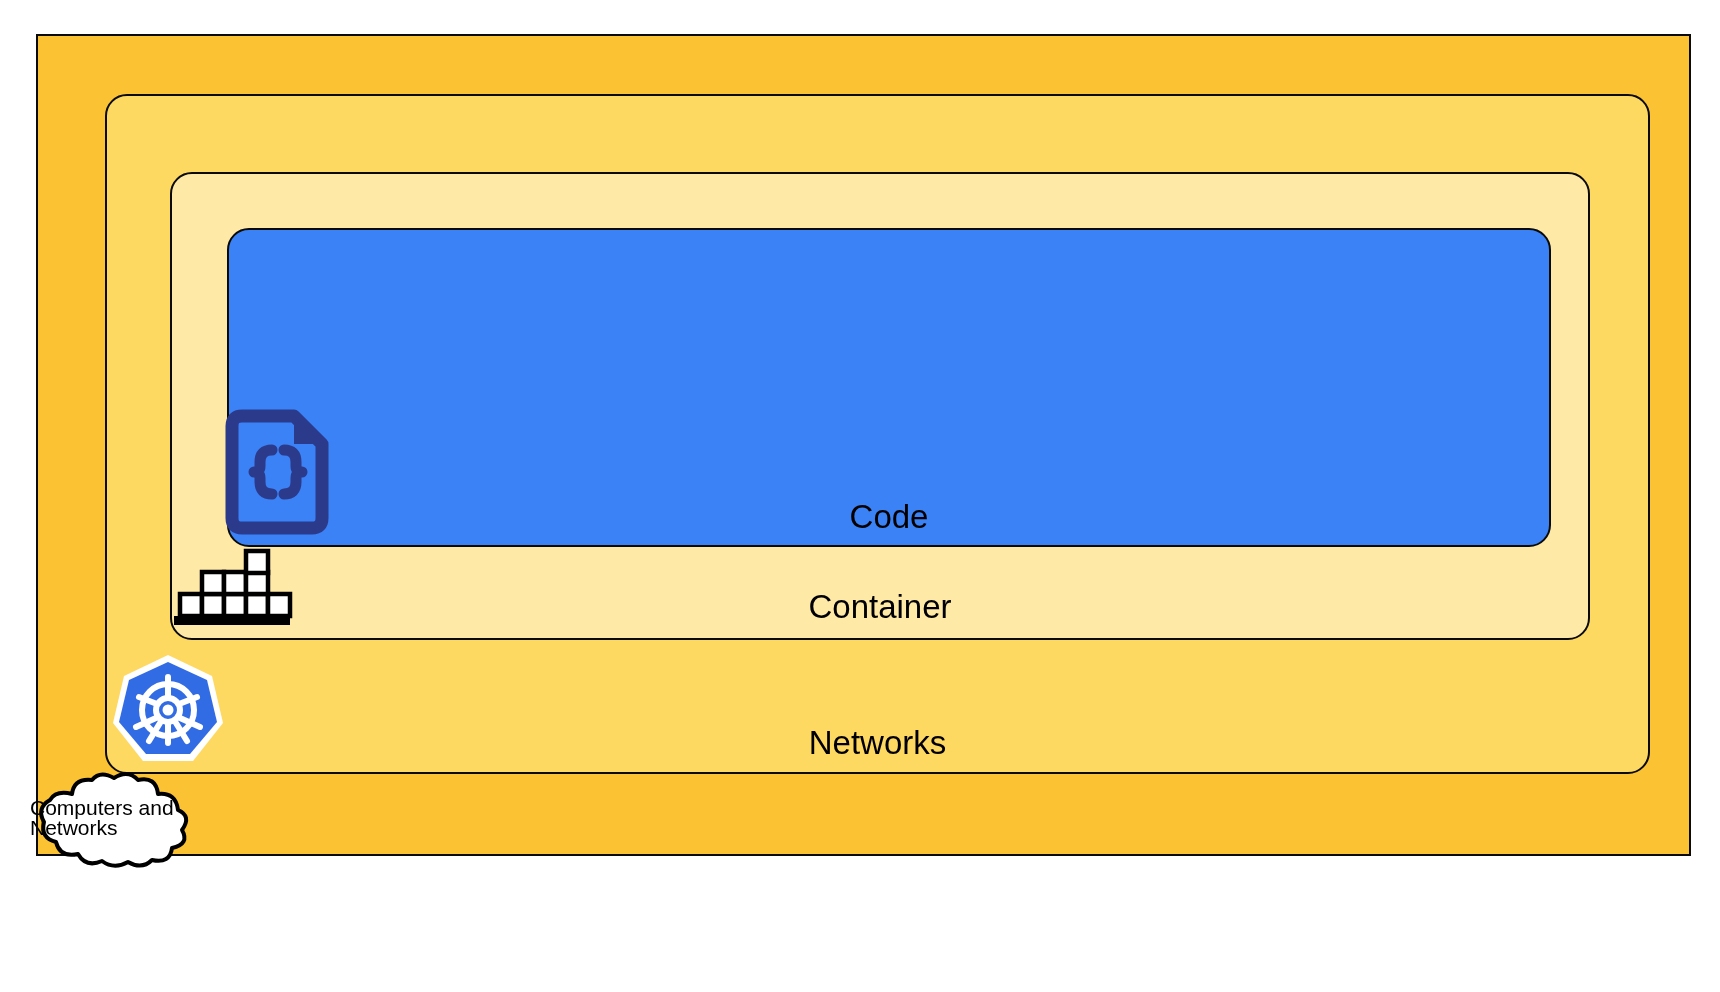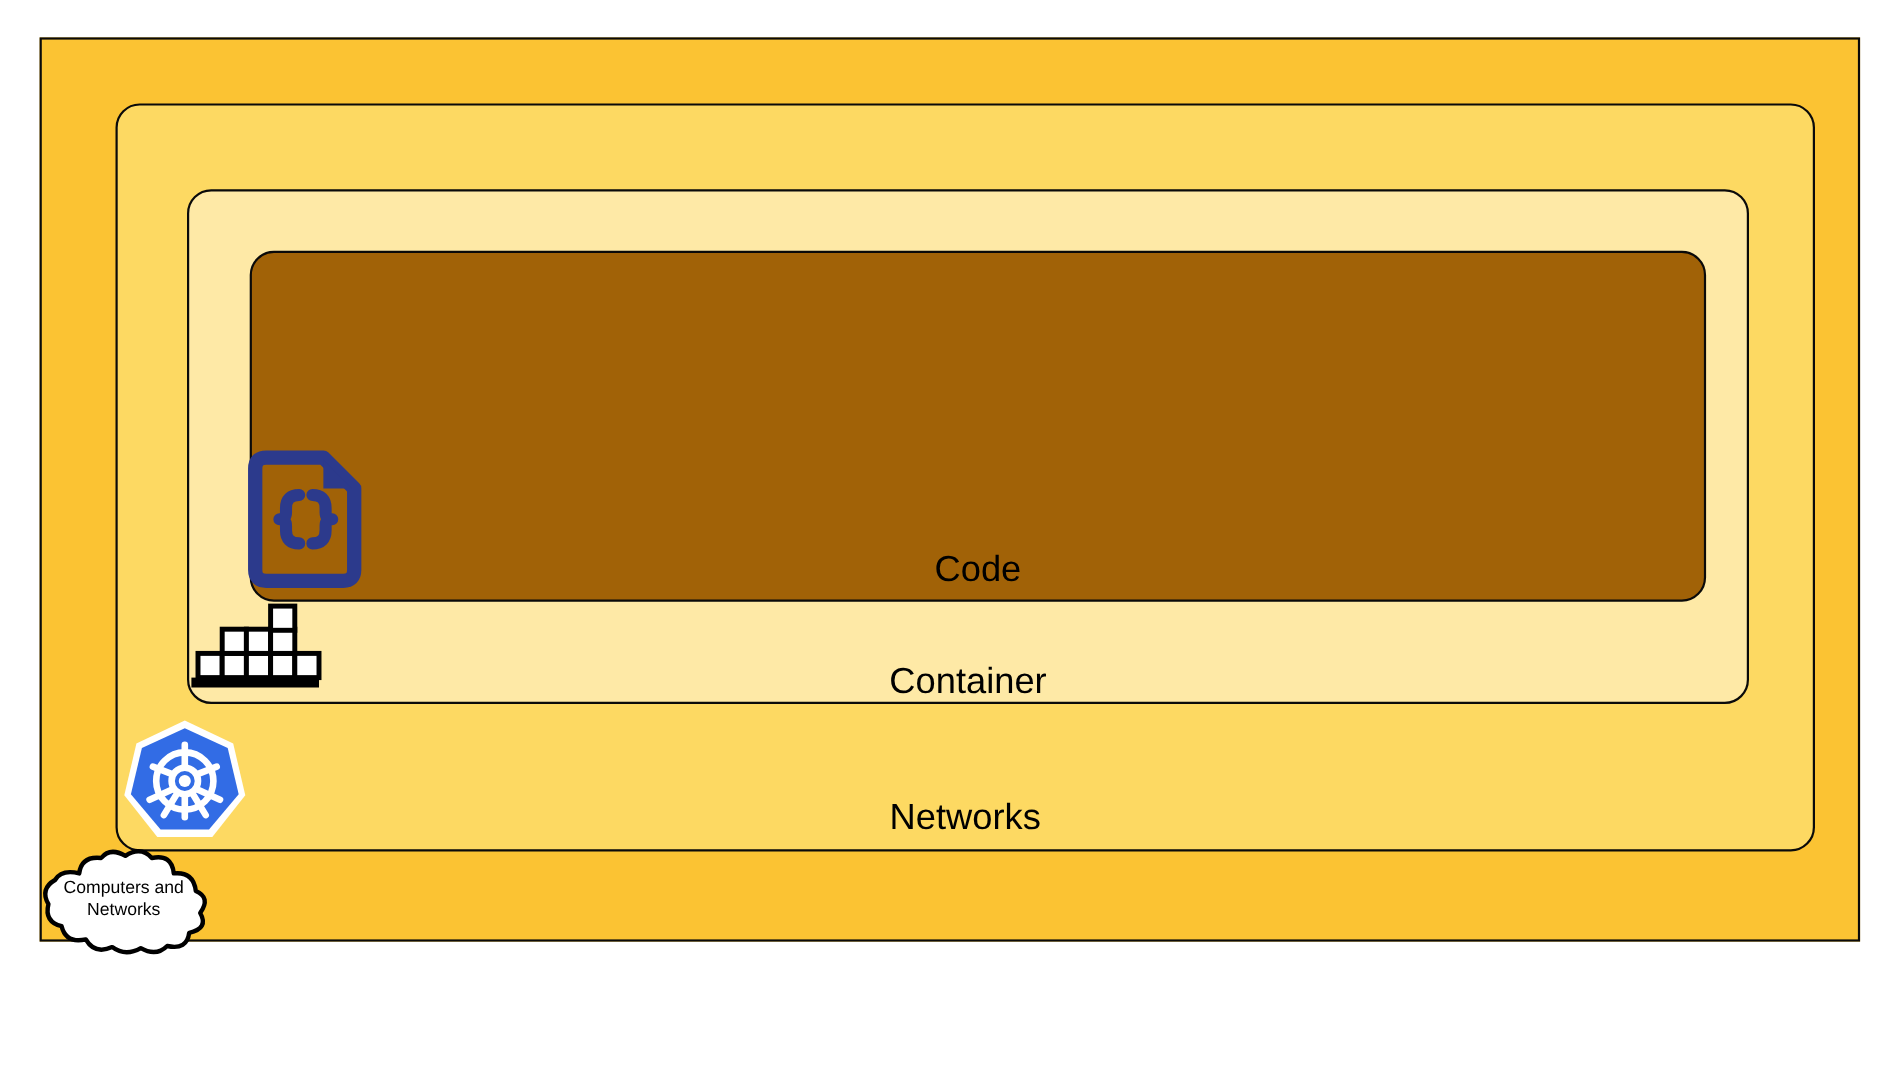--- a/index.html
+++ b/index.html
@@ -72,41 +72,41 @@
     color: #000000;
     font-size: 33px;
     line-height: 38px;
     font-family: "Liberation Sans", sans-serif;
     font-weight: normal;
     white-space: pre-line;
     pointer-events: none;
   }
 
   #label-code       { left: 0; bottom: 9px; }
-  #label-container  { left: 0; bottom: 0; }
+  #label-container  { left: 0; bottom: 12px; }
   #label-cluster    { left: 0; bottom: 10px; }
   #label-datacenter { left: 0; bottom: 8px; }
 
   
   .icon-wrap {
     position: absolute;
   }
 
   #icon-code-file  { left: 222px; top: 412px; width: 104px; height: 120px; }
   #icon-container  { left: 172px; top: 550px; width: 120px; height: 76px; }
   #icon-kubernetes { left: 112px; top: 653px; width: 112px; height: 112px; }
   #icon-cloud      { left: 30px;  top: 772px; width: 165px; height: 96px; }
 
   .cloud-label {
     position: absolute;
     left: 0;
     top: 26px;
     width: 165px;
-    text-align: center;
-    font-size: 16px;
+    text-align: left;
+    font-size: 21px;
     line-height: 20px;
     color: #000000;
     white-space: pre-line;
     font-family: "Liberation Sans", sans-serif;
     pointer-events: none;
   }
 
   svg { display: block; overflow: visible; }
 </style>
 </head>
@@ -118,21 +118,21 @@
 
 
     <div class="layer" id="layer-cluster" style="left: 67px; top: 58px; background: rgb(253, 217, 98); border-color: rgb(10, 10, 10);">
 
       <div class="layer-label" id="label-cluster">Networks</div>
 
       <div class="layer" id="layer-container" style="left: 63px; top: 76px; background: rgb(254, 233, 166); border-color: rgb(10, 10, 10);">
 
         <div class="layer-label" id="label-container">Container</div>
 
-        <div class="layer" id="layer-code" style="left: 55px; top: 54px; background: #a16207; border-color: rgb(10, 10, 10);">
+        <div class="layer" id="layer-code" style="left: 55px; top: 54px; background: #3b82f6; border-color: rgb(10, 10, 10);">
 
           <div class="layer-label" id="label-code">Code</div>
         </div>
       </div>
     </div>
   </div>
 
   <div class="icon-wrap" id="icon-code-file">
     <svg width="104" height="120" viewBox="0 0 104 120">
       <path d="M10 14 Q10 4 20 4 L72 4 L100 32 L100 106 Q100 116 90 116

